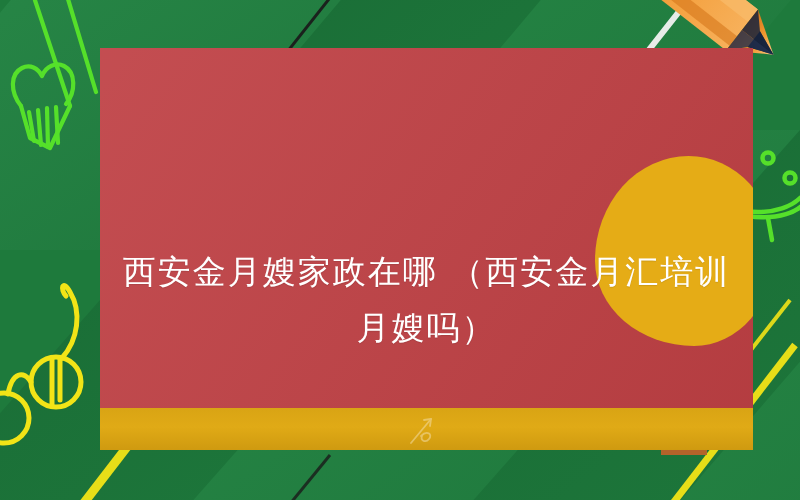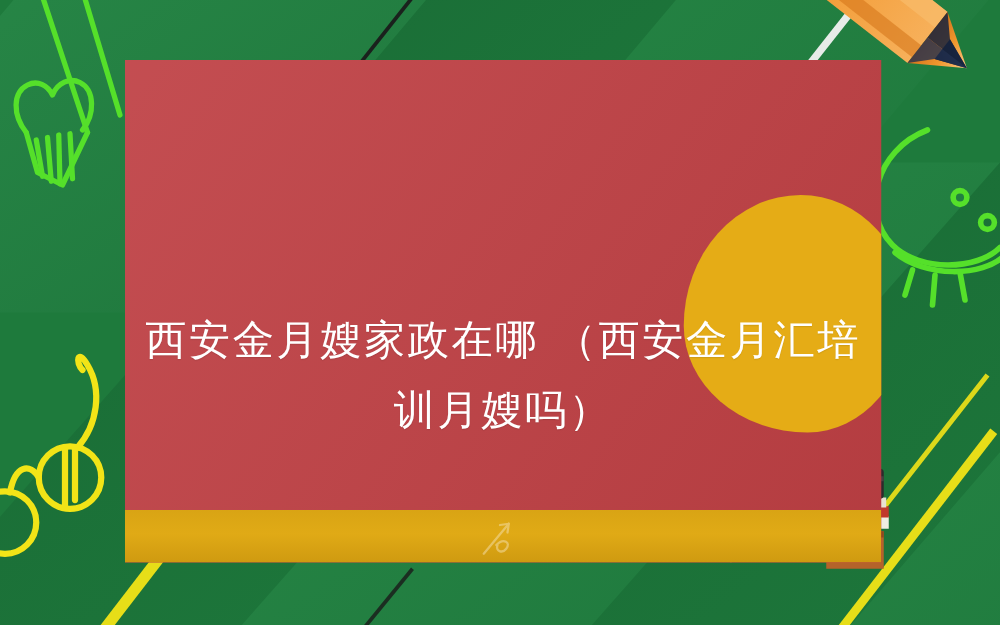--- a/index.html
+++ b/index.html
@@ -9,21 +9,21 @@
     background:#1e7a3c;
   }
   #stage{position:relative;width:800px;height:500px;overflow:hidden;background:#1e7a3c;}
 
   
   .bg-layer{position:absolute;inset:0;}
 
   
   #card{
     position:absolute;left:100px;top:48px;width:605px;height:402px;
-    background:#bf4044;overflow:hidden;
+    background:#bf4044;overflow:hidden;padding-left:48px;
   }
   #card-shade{position:absolute;inset:0;
     background:linear-gradient(125deg,rgba(255,255,255,.07) 0%,rgba(0,0,0,.06) 100%);}
   #yellow-blob{
     position:absolute;right:-22px;top:108px;width:180px;height:190px;
     background:#e5ac16;border-radius:52% 48% 45% 55%/55% 50% 50% 45%;
   }
   #gold-bar{
     position:absolute;left:0;right:0;bottom:0;height:42px;
     background:linear-gradient(180deg,#d9a414 0%,#e0aa16 45%,#cf9a10 100%);

